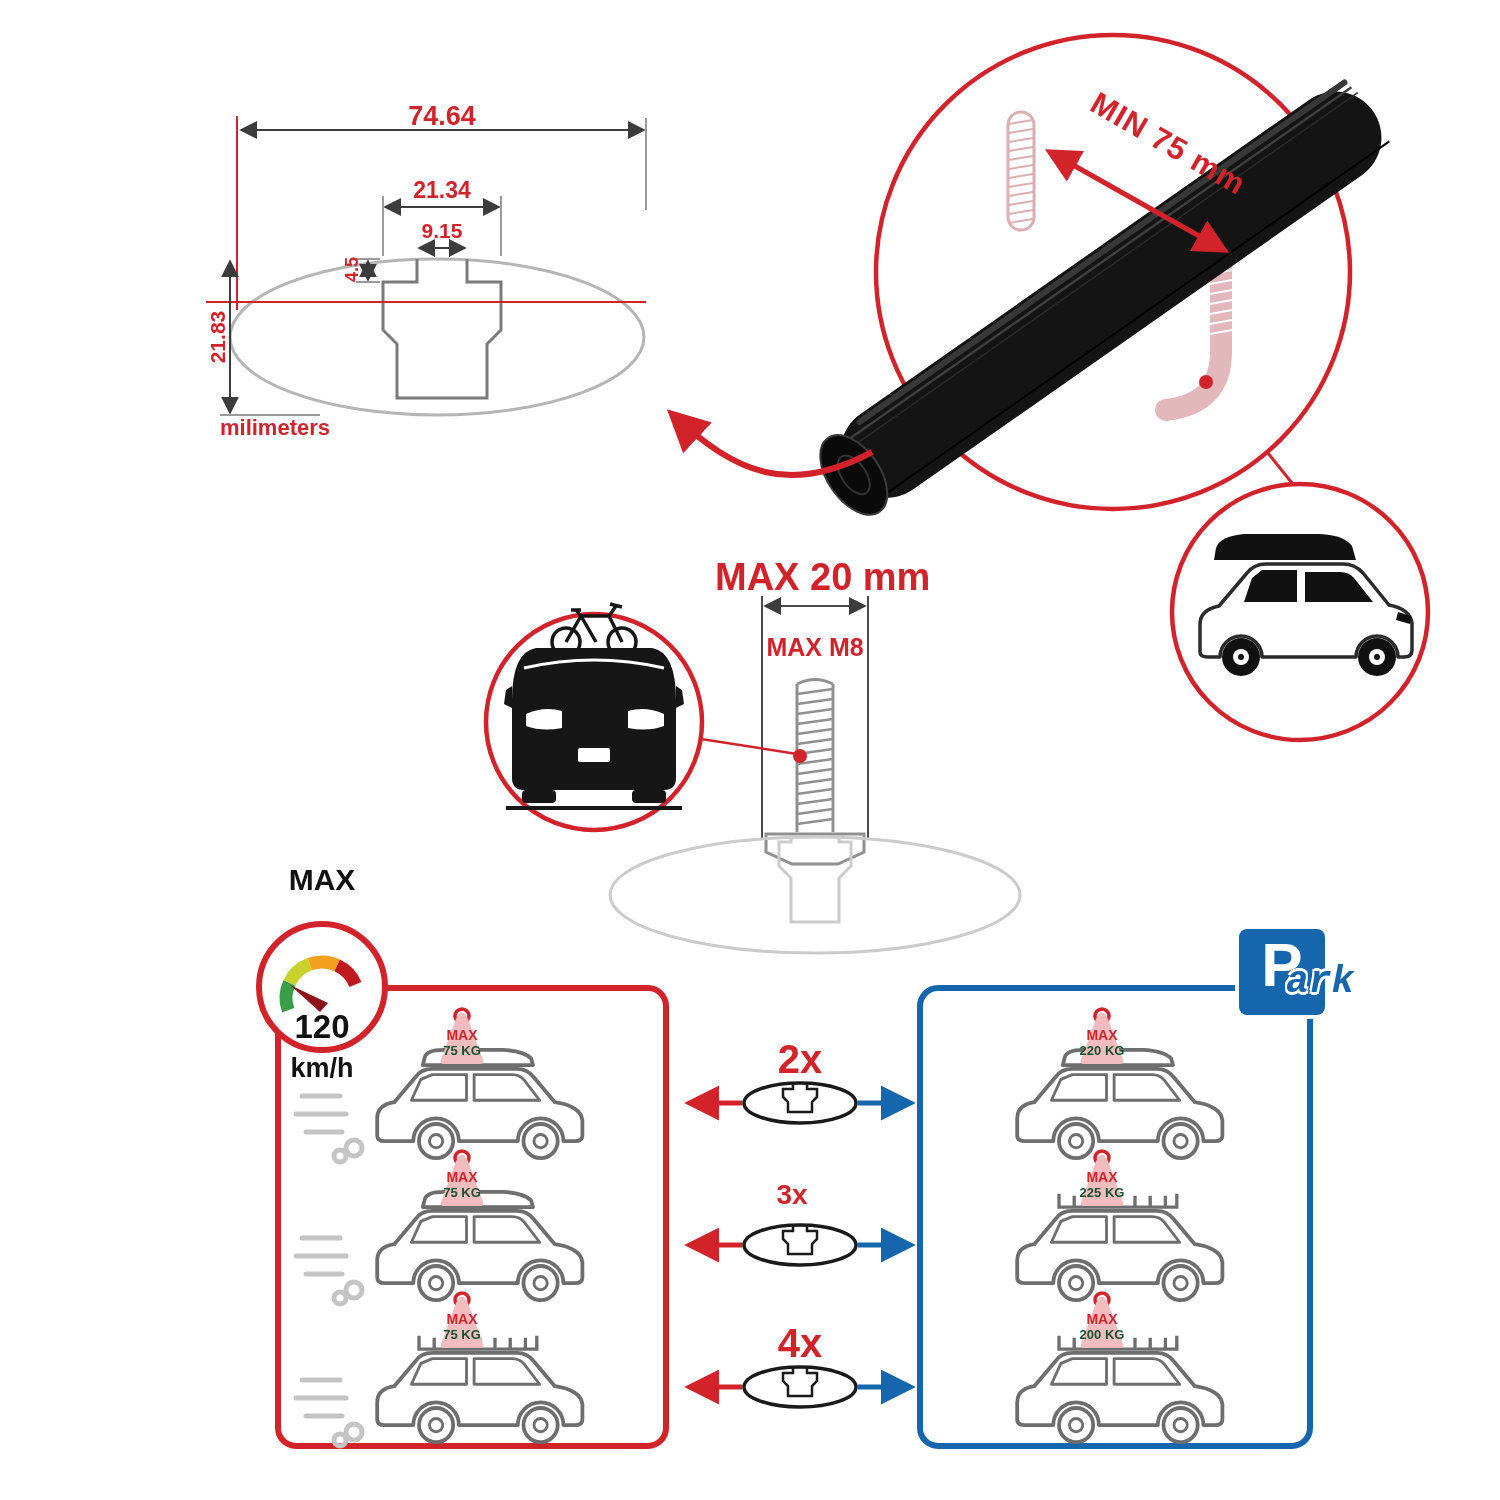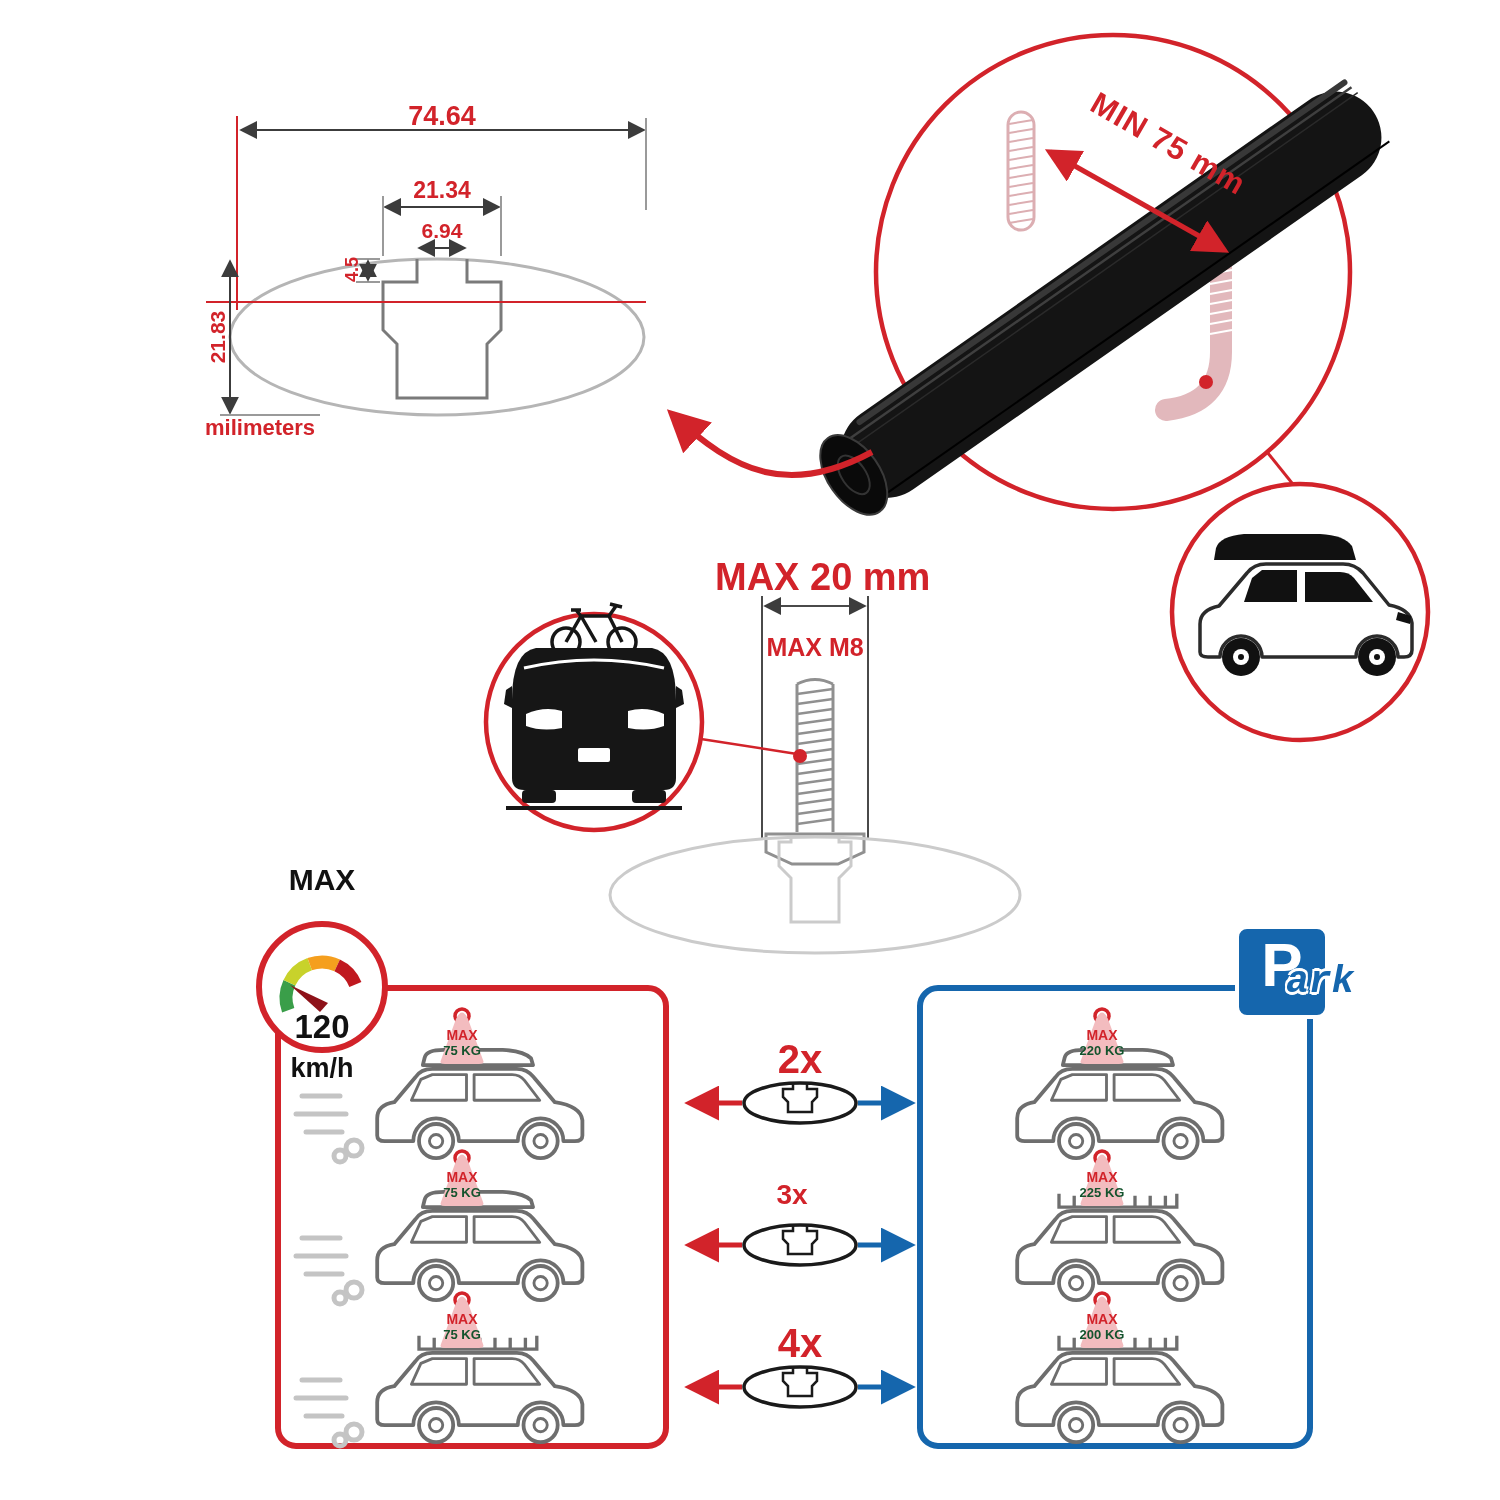--- a/index.html
+++ b/index.html
@@ -283,24 +283,24 @@
     <path d="M288.2,1010.3 A36,36 0 0 1 289.4,982.8" fill="none" stroke="#3a9e49" stroke-width="13"></path>
     <path d="M289.4,982.8 A36,36 0 0 1 309.7,964.2" fill="none" stroke="#c8d22b" stroke-width="13"></path>
     <path d="M309.7,964.2 A36,36 0 0 1 337.2,965.4" fill="none" stroke="#f59f1e" stroke-width="13"></path>
     <path d="M337.2,965.4 A36,36 0 0 1 355.4,984.5" fill="none" stroke="#c0181f" stroke-width="13"></path>
     <path d="M290,985 L320,1012 L328,1003 Z" fill="#8e1219"></path>
   </g>
 </svg>
 
 <div class="lbl red sb" style="left:387px;top:102px;width:110px;font-size:27px">74.64</div>
 <div class="lbl red sb" style="left:387px;top:178px;width:110px;font-size:23px">21.34</div>
-<div class="lbl red sb" style="left:392px;top:220px;width:100px;font-size:21px">6.94</div>
+<div class="lbl red sb" style="left:392px;top:220px;width:100px;font-size:21px">9.15</div>
 <div class="lbl red sb rot-90" style="left:322px;top:260px;width:60px;font-size:18px">4.5</div>
 <div class="lbl red sb rot-90" style="left:178px;top:326px;width:80px;font-size:21px">21.83</div>
-<div class="lbl red sb" style="left:205px;top:416px;width:140px;font-size:22px;text-align:left">milimeters</div>
+<div class="lbl red sb" style="left:205px;top:416px;width:140px;font-size:22px;text-align:center">milimeters</div>
 
 <div class="lbl red b rot30" style="left:1068px;top:128px;width:200px;font-size:31px;letter-spacing:1px">MIN 75 mm</div>
 
 <div class="lbl red b" style="left:715px;top:558px;width:200px;font-size:38px">MAX 20 mm</div>
 <div class="lbl red b" style="left:740px;top:634px;width:150px;font-size:25px">MAX M8</div>
 
 <div class="lbl blk b" style="left:272px;top:864px;width:100px;font-size:30px">MAX</div>
 <div class="lbl blk b" style="left:272px;top:1010px;width:100px;font-size:33px">120</div>
 <div class="lbl blk b" style="left:270px;top:1054px;width:104px;font-size:27px">km/h</div>
 

